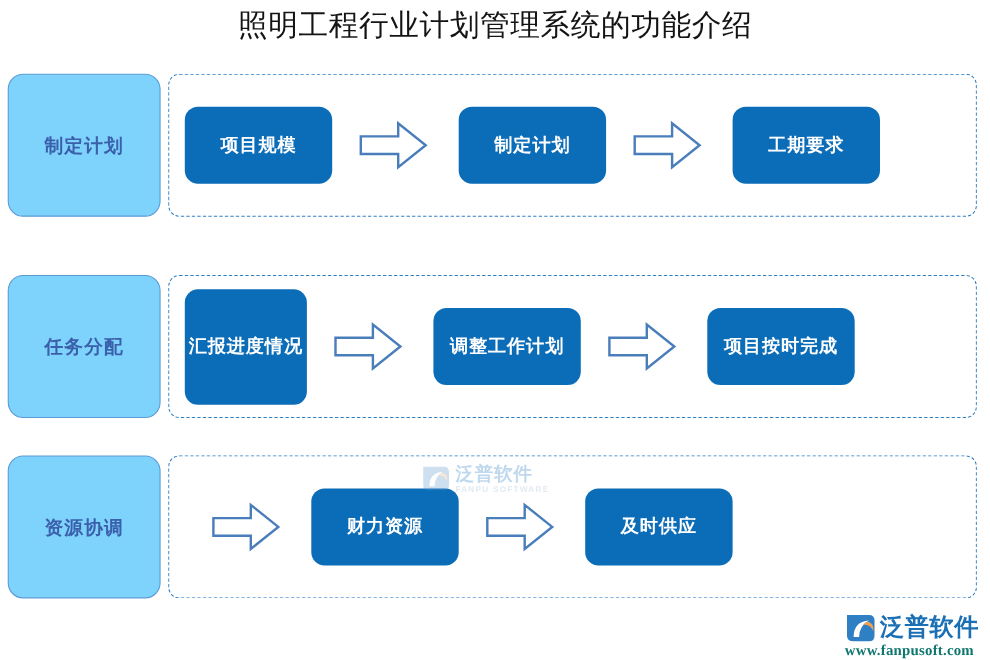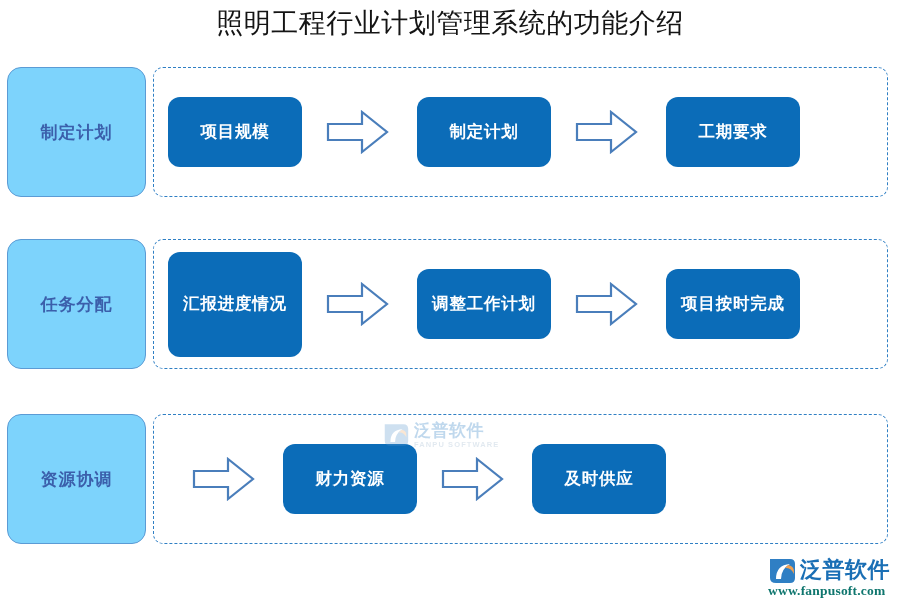--- a/index.html
+++ b/index.html
@@ -38,21 +38,21 @@
   }
 
   
   .row {
     position: absolute;
     left: 0;
     width: 900px;
     height: 134px;
   }
   .row-1 { top: 65px; }
-  .row-2 { top: 237px; }
+  .row-2 { top: 248px; }
   .row-3 { top: 412px; }
 
   
   .row-label {
     position: absolute;
     left: 7px;
     top: 2px;
     width: 139px;
     height: 130px;
     box-sizing: border-box;
@@ -106,21 +106,21 @@
     justify-content: center;
     color: #ffffff;
     font-family: "Liberation Serif", "DejaVu Serif", serif;
     font-weight: bold;
     font-size: 16.5px;
     letter-spacing: 0.8px;
     white-space: nowrap;
     flex: none;
   }
   .node-std { width: 134px; height: 70px; }
-  .node-tall { width: 134px; height: 105px; text-align: center; }
+  .node-tall { width: 111px; height: 105px; text-align: center; }
   .sp-b { width: 24px; flex: none; }
   .sp-c { width: 28px; flex: none; }
   .sp-lead { width: 15px; flex: none; }
 
   .arrow {
     width: 63px;
     height: 48px;
     flex: none;
     display: block;
   }

